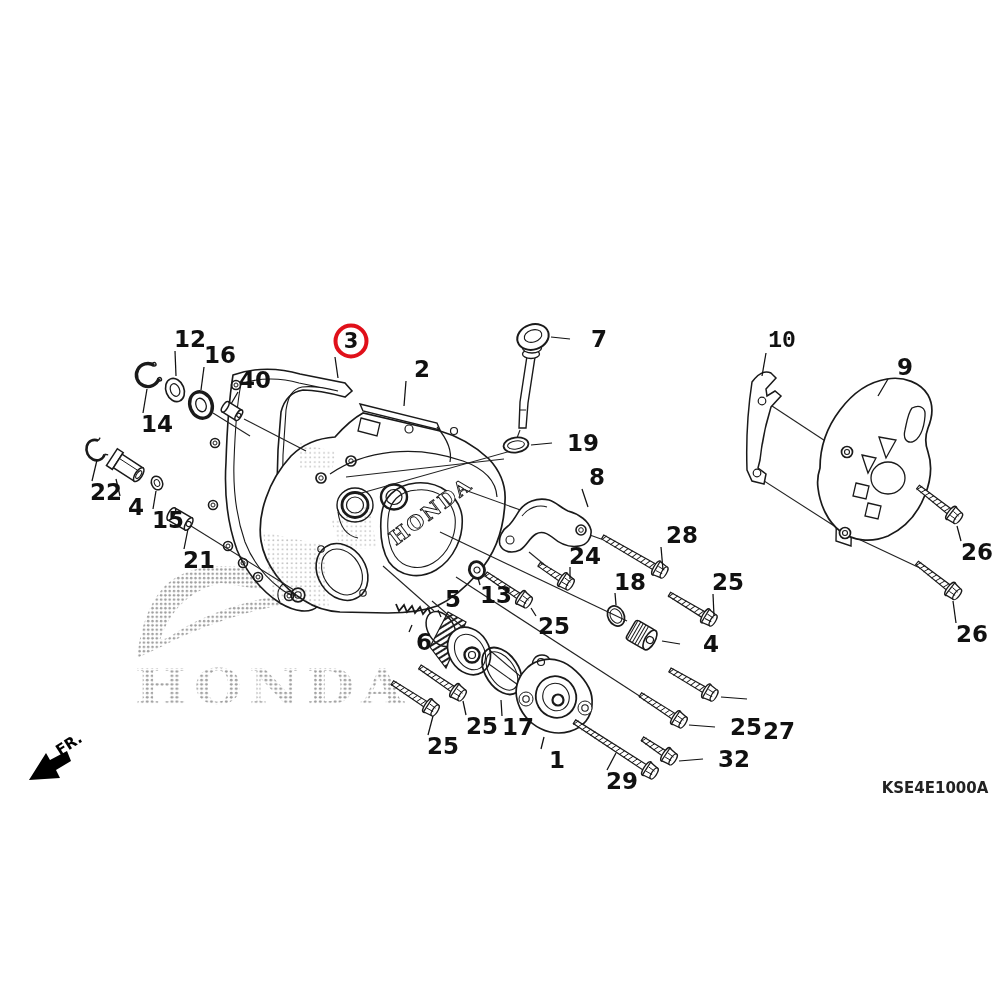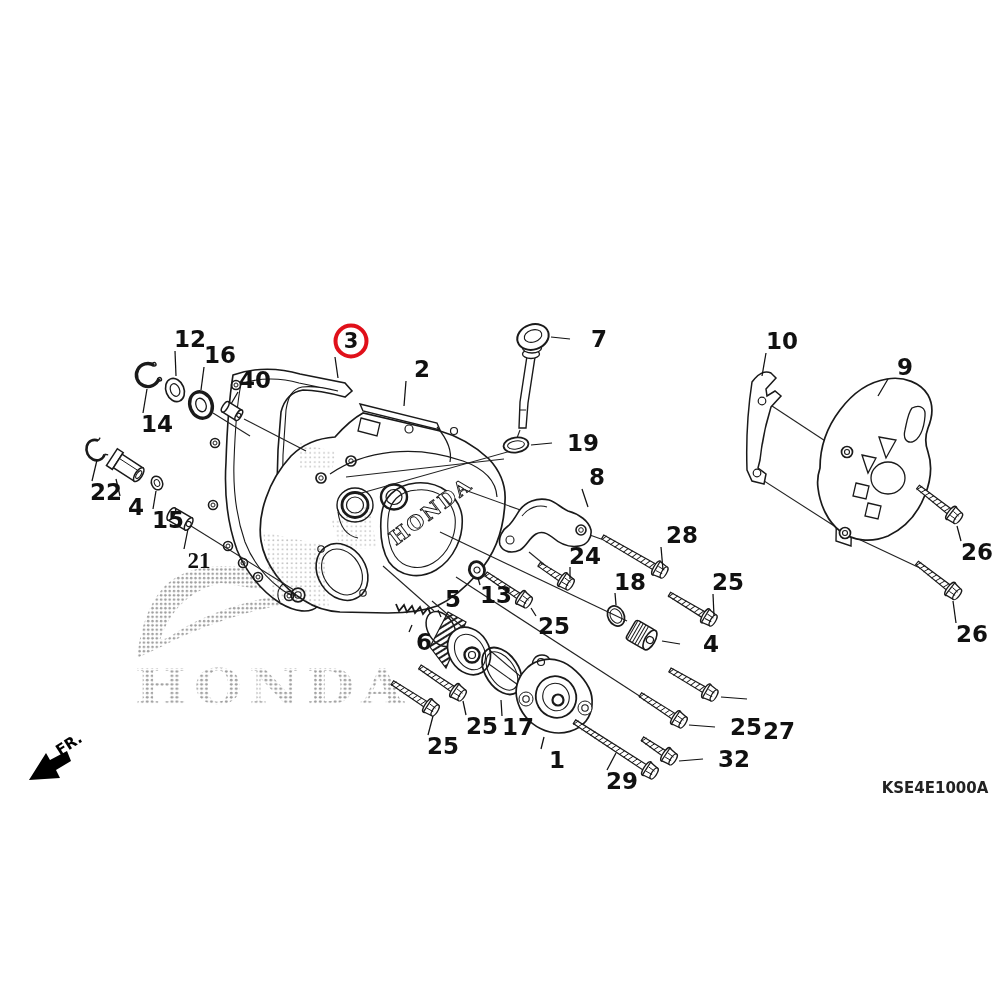--- a/index.html
+++ b/index.html
@@ -414,26 +414,26 @@
 
 <div id="callout-layer">
       <div class="callout" style="left: 174px; top: 339px;">12</div>
       <div class="callout" style="left: 204px; top: 355px;">16</div>
       <div class="callout" style="left: 141px; top: 424px;">14</div>
       <div class="callout" style="left: 239px; top: 380px;">40</div>
       <div class="callout circled" style="left: 335px; top: 341px;">3</div>
       <div class="callout" style="left: 406px; top: 369px;">2</div>
       <div class="callout" style="left: 583px; top: 339px;">7</div>
       <div class="callout" style="left: 567px; top: 443px;">19</div>
-      <div class="callout" style="left: 766px; top: 341px;">10</div>
+      <div class="callout" style="left: 766px; top: 341px; font-family: Liberation Mono, monospace;">10</div>
       <div class="callout" style="left: 889px; top: 367px;">9</div>
       <div class="callout" style="left: 90px; top: 492px;">22</div>
       <div class="callout" style="left: 120px; top: 507px;">4</div>
       <div class="callout" style="left: 152px; top: 520px;">15</div>
-      <div class="callout" style="left: 183px; top: 560px; font-family: Liberation Serif, serif;">21</div>
+      <div class="callout" style="left: 183px; top: 560px;">21</div>
       <div class="callout" style="left: 581px; top: 477px;">8</div>
       <div class="callout" style="left: 660px; top: 535px; margin-left: 6px;">28</div>
       <div class="callout" style="left: 569px; top: 556px;">24</div>
       <div class="callout" style="left: 614px; top: 582px;">18</div>
       <div class="callout" style="left: 712px; top: 582px;">25</div>
       <div class="callout" style="left: 480px; top: 595px;">13</div>
       <div class="callout" style="left: 538px; top: 626px;">25</div>
       <div class="callout" style="left: 695px; top: 644px;">4</div>
       <div class="callout" style="left: 961px; top: 552px;">26</div>
       <div class="callout" style="left: 956px; top: 634px;">26</div>

